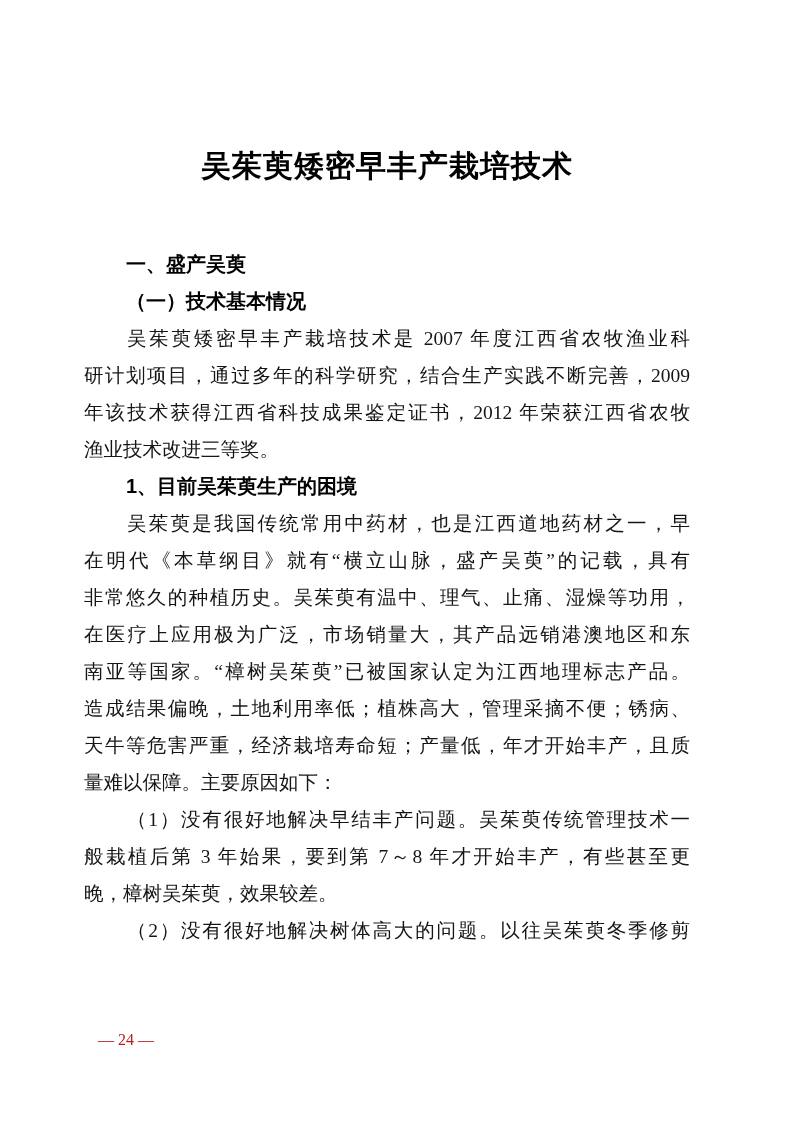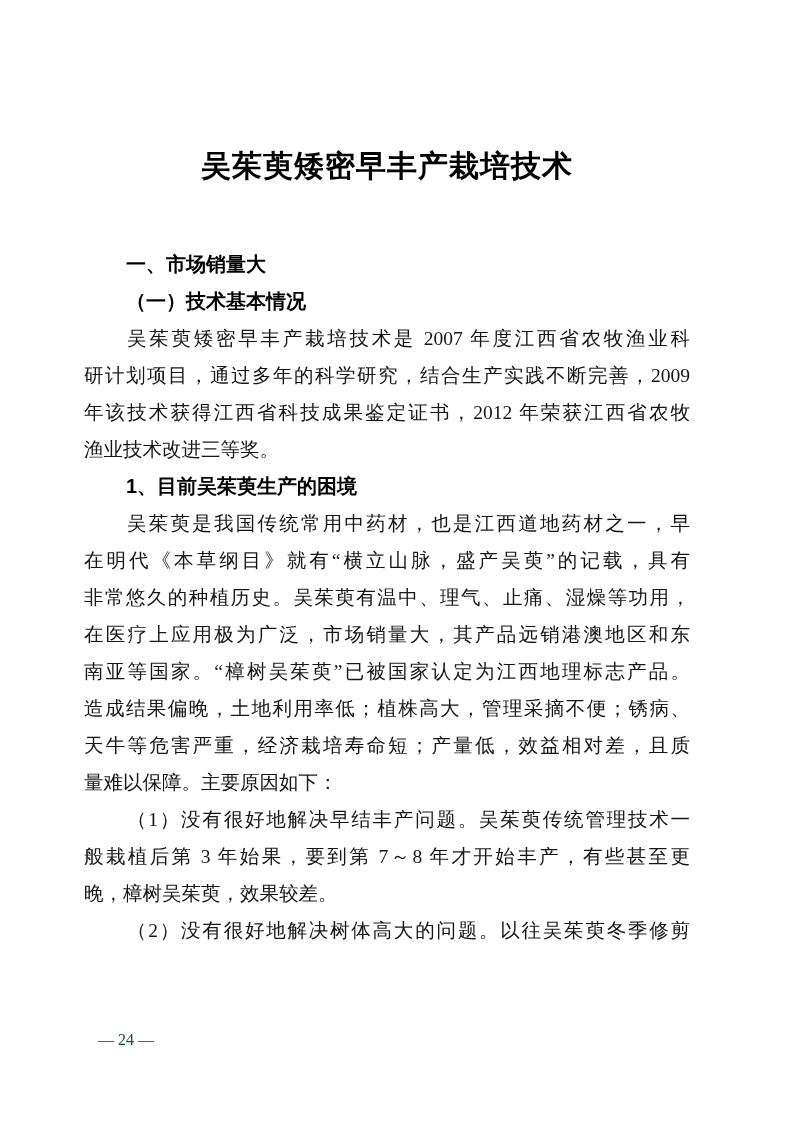--- a/index.html
+++ b/index.html
@@ -75,45 +75,45 @@
   .line.end {
     text-align: left;
     text-align-last: left;
   }
   .footer {
     position: absolute;
     left: 98px;
     top: 1030px;
     font-size: 16px;
     line-height: 20px;
-    color: #14532d;
+    color: #b91c1c;
     font-family: "Liberation Serif", "DejaVu Serif", serif;
   }
 </style>
 </head>
 <body>
 
 <div class="page">
   <div class="content">
     <div class="doc-title">吴茱萸矮密早丰产栽培技术</div>
 
-  <div class="h1">一、市场销量大</div>
+  <div class="h1">一、盛产吴萸</div>
       <div class="h2">（一）技术基本情况</div>
       <div class="line indent">吴茱萸矮密早丰产栽培技术是 2007 年度江西省农牧渔业科</div>
       <div class="line">研计划项目，通过多年的科学研究，结合生产实践不断完善，2009</div>
       <div class="line">年该技术获得江西省科技成果鉴定证书，2012 年荣获江西省农牧</div>
       <div class="line end">渔业技术改进三等奖。</div>
       <div class="h3">1、目前吴茱萸生产的困境</div>
       <div class="line indent">吴茱萸是我国传统常用中药材，也是江西道地药材之一，早</div>
       <div class="line">在明代《本草纲目》就有“横立山脉，盛产吴萸”的记载，具有</div>
       <div class="line">非常悠久的种植历史。吴茱萸有温中、理气、止痛、湿燥等功用，</div>
       <div class="line">在医疗上应用极为广泛，市场销量大，其产品远销港澳地区和东</div>
       <div class="line">南亚等国家。“樟树吴茱萸”已被国家认定为江西地理标志产品。</div>
       <div class="line">造成结果偏晚，土地利用率低；植株高大，管理采摘不便；锈病、</div>
-      <div class="line">天牛等危害严重，经济栽培寿命短；产量低，效益相对差，且质</div>
+      <div class="line">天牛等危害严重，经济栽培寿命短；产量低，年才开始丰产，且质</div>
       <div class="line end">量难以保障。主要原因如下：</div>
       <div class="line indent">（1）没有很好地解决早结丰产问题。吴茱萸传统管理技术一</div>
       <div class="line">般栽植后第 3 年始果，要到第 7～8 年才开始丰产，有些甚至更</div>
       <div class="line end">晚，樟树吴茱萸，效果较差。</div>
       <div class="line indent">（2）没有很好地解决树体高大的问题。以往吴茱萸冬季修剪</div>
     </div>
   <div class="footer">— 24 —</div>
 </div>
 
 </body></html>

